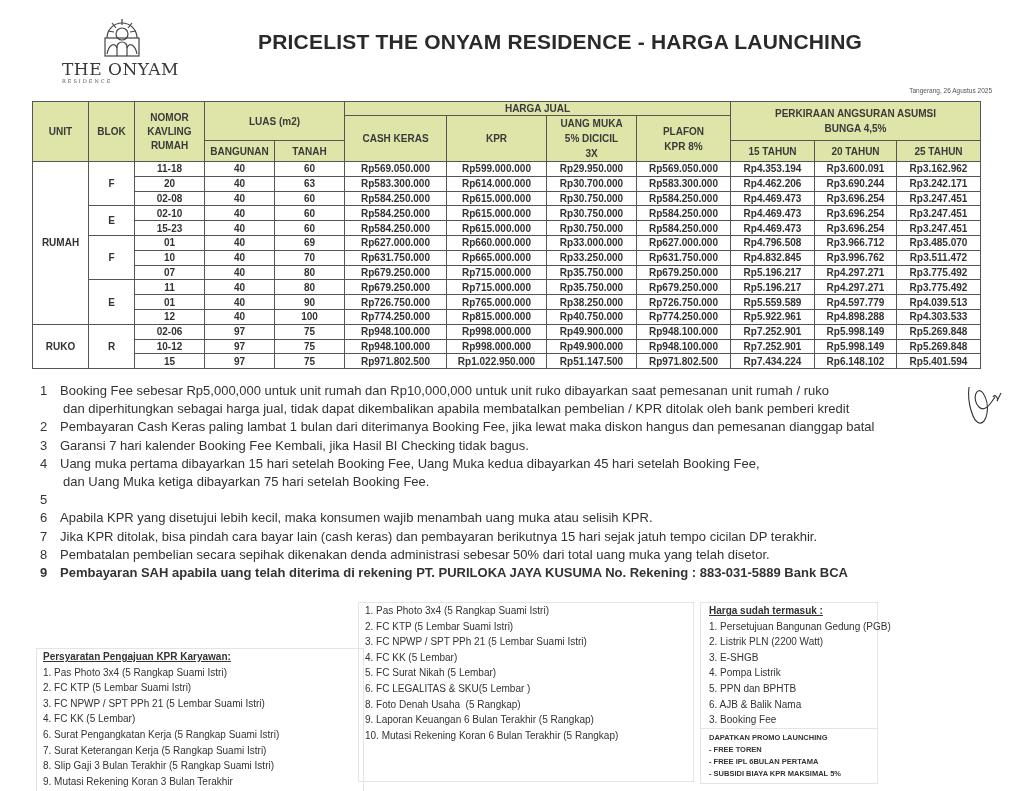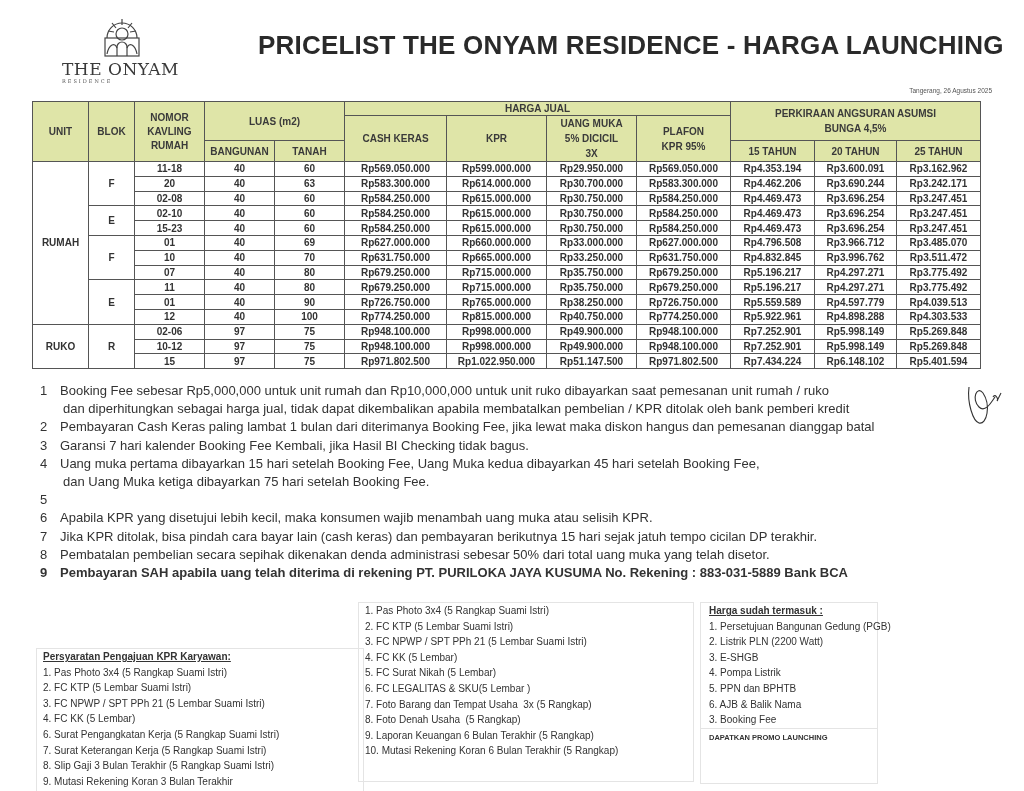--- a/index.html
+++ b/index.html
@@ -1,21 +1,21 @@
 <!DOCTYPE html>
 <html><head>
 <meta charset="utf-8">
 <style>
   html, body { margin:0; padding:0; background:#ffffff; }
   body { width:1024px; height:791px; position:relative; overflow:hidden; font-family:"Liberation Sans", sans-serif; color:#2b2b2b; }
   .logo { position:absolute; left:62px; top:14px; width:120px; text-align:left; }
   .logo svg { display:block; margin:0 auto; }
   .logo .brand { font-family:"DejaVu Serif", serif; font-size:17px; letter-spacing:0.5px; color:#3a3a3a; margin-top:2px; line-height:18px; }
   .logo .sub { font-family:"DejaVu Serif", serif; font-size:5px; letter-spacing:2px; color:#555; line-height:7px; }
-  .title { position:absolute; left:258px; top:30px; font-size:26px; font-weight:bold; color:#2a2a2a; letter-spacing:0.2px; }
+  .title { position:absolute; left:258px; top:30px; font-size:21px; font-weight:bold; color:#2a2a2a; letter-spacing:0.2px; }
   .dateline { position:absolute; right:32px; top:87px; font-size:6.5px; color:#555; }
   table.price { position:absolute; left:32px; top:101px; border-collapse:collapse; font-size:10px; font-weight:bold; color:#333; }
   table.price th, table.price td { border:1px solid #555; text-align:center; padding:0; line-height:13px; white-space:nowrap; }
   table.price th { background:#dfe5a8; font-size:10px; color:#3a3a3a; }
   table.price td { background:#ffffff; height:13.8px; }
   .notes { position:absolute; left:40px; top:382px; font-size:13px; color:#333; line-height:18.2px; }
   .note { display:flex; }
   .note .num { width:20px; flex:none; }
   .note.bold { font-weight:bold; }
   .sig { position:absolute; left:965px; top:383px; }
@@ -68,21 +68,21 @@
       <th rowspan="3">BLOK</th>
       <th rowspan="3" style="white-space:normal;line-height:14px;"><span>NOMOR KAVLING RUMAH</span></th>
       <th colspan="2" rowspan="2">LUAS (m2)</th>
       <th colspan="4">HARGA JUAL</th>
       <th colspan="3" rowspan="2" style="white-space:normal;padding:0 30px;line-height:15px;"><span>PERKIRAAN ANGSURAN ASUMSI BUNGA 4,5%</span></th>
     </tr>
     <tr>
       <th rowspan="2">CASH KERAS</th>
       <th rowspan="2">KPR</th>
       <th rowspan="2" style="white-space:normal;padding:0 12px;line-height:15px;"><span>UANG MUKA 5% DICICIL 3X</span></th>
-      <th rowspan="2" style="white-space:normal;padding:0 16px;line-height:15px;"><span>PLAFON KPR 95%</span></th>
+      <th rowspan="2" style="white-space:normal;padding:0 16px;line-height:15px;"><span>PLAFON KPR 8%</span></th>
     </tr>
     <tr>
       <th>BANGUNAN</th>
       <th>TANAH</th>
       <th>15 TAHUN</th>
       <th>20 TAHUN</th>
       <th>25 TAHUN</th>
     </tr>
   </thead>
   <tbody id="price-body">
@@ -329,33 +329,37 @@
     </div>
 </div>
 <div class="box box2">
   <div id="list-usaha">
       <div style="white-space: pre;">1. Pas Photo 3x4 (5 Rangkap Suami Istri)</div>
       <div style="white-space: pre;">2. FC KTP (5 Lembar Suami Istri)</div>
       <div style="white-space: pre;">3. FC NPWP / SPT PPh 21 (5 Lembar Suami Istri)</div>
       <div style="white-space: pre;">4. FC KK (5 Lembar)</div>
       <div style="white-space: pre;">5. FC Surat Nikah (5 Lembar)</div>
       <div style="white-space: pre;">6. FC LEGALITAS &amp; SKU(5 Lembar )</div>
-      <div style="white-space: pre;">7. Foto Barang dan Tempat Usaha  3x (5 Rangkap)</div>
       <div style="white-space: pre;">8. Foto Denah Usaha  (5 Rangkap)</div>
       <div style="white-space: pre;">9. Laporan Keuangan 6 Bulan Terakhir (5 Rangkap)</div>
       <div style="white-space: pre;">10. Mutasi Rekening Koran 6 Bulan Terakhir (5 Rangkap)</div>
     </div>
 </div>
 <div class="box box3">
   <div class="hd">Harga sudah termasuk :</div>
   <div id="list-included">
       <div style="white-space: pre;">1. Persetujuan Bangunan Gedung (PGB)</div>
       <div style="white-space: pre;">2. Listrik PLN (2200 Watt)</div>
       <div style="white-space: pre;">3. E-SHGB</div>
       <div style="white-space: pre;">4. Pompa Listrik</div>
       <div style="white-space: pre;">5. PPN dan BPHTB</div>
       <div style="white-space: pre;">6. AJB &amp; Balik Nama</div>
       <div style="white-space: pre;">3. Booking Fee</div>
     </div>
   <div class="promo">
     <div>DAPATKAN PROMO LAUNCHING</div>
+    <div id="list-promo">
+        <div style="white-space: pre;">- FREE TOREN</div>
+        <div style="white-space: pre;">- FREE IPL 6BULAN PERTAMA</div>
+        <div style="white-space: pre;">- SUBSIDI BIAYA KPR MAKSIMAL 5%</div>
+      </div>
   </div>
 </div>
 
 </body></html>

